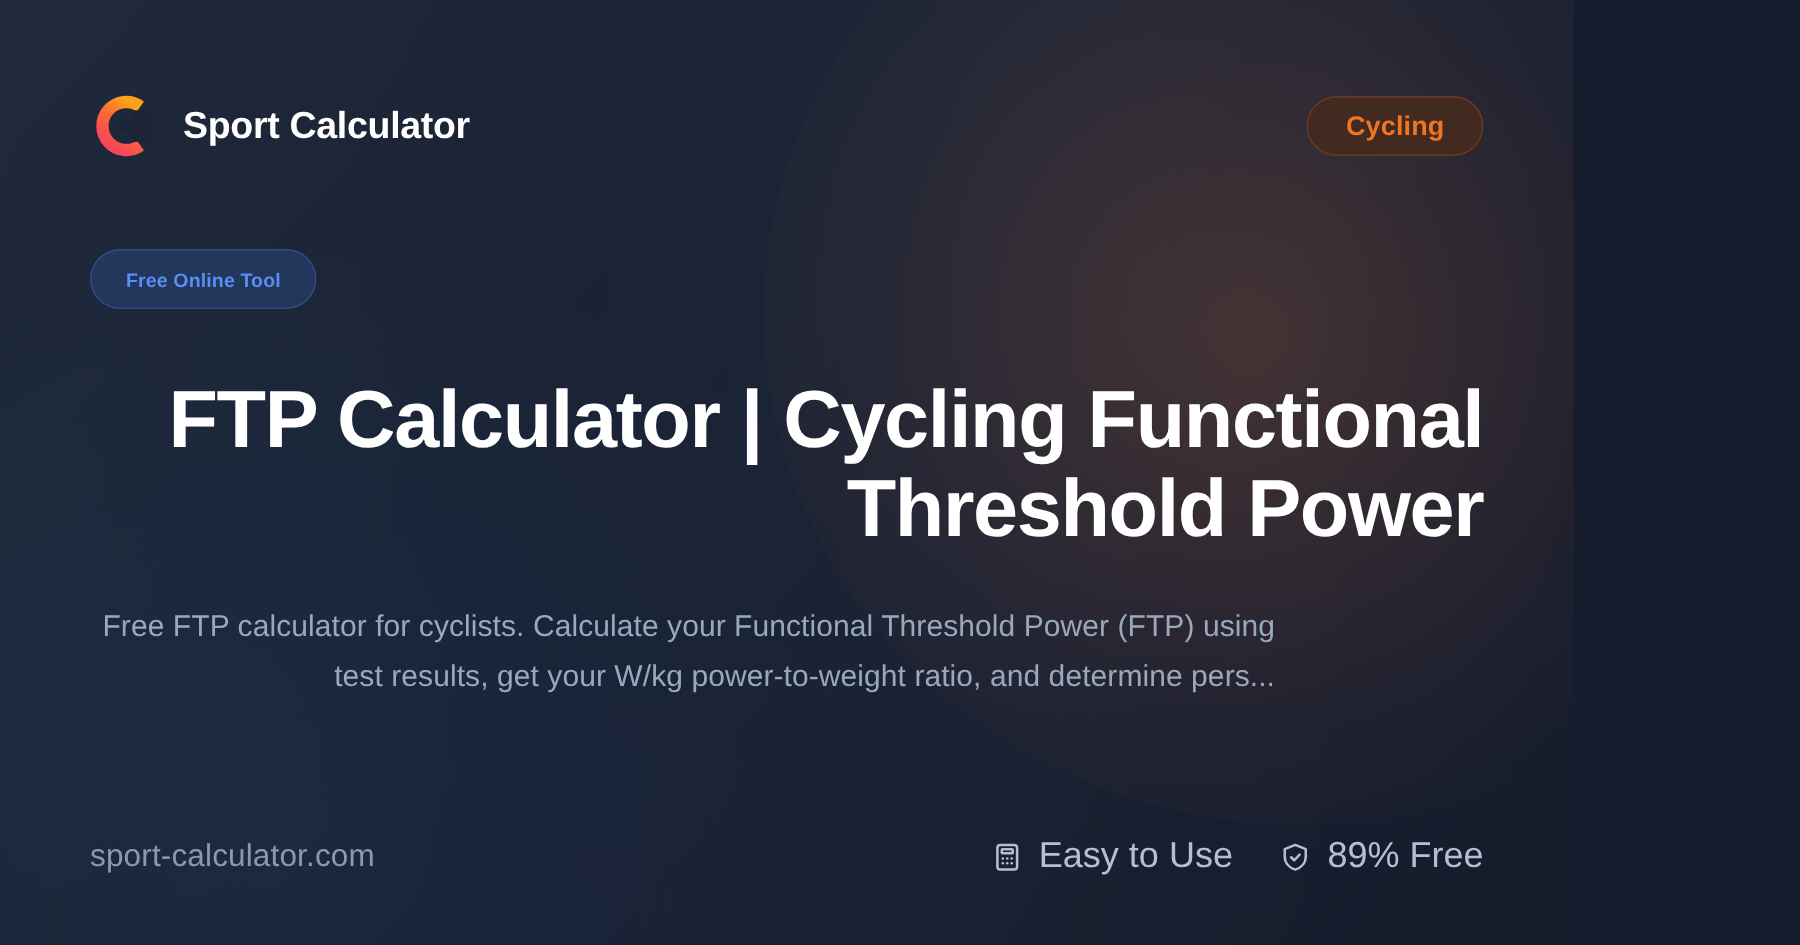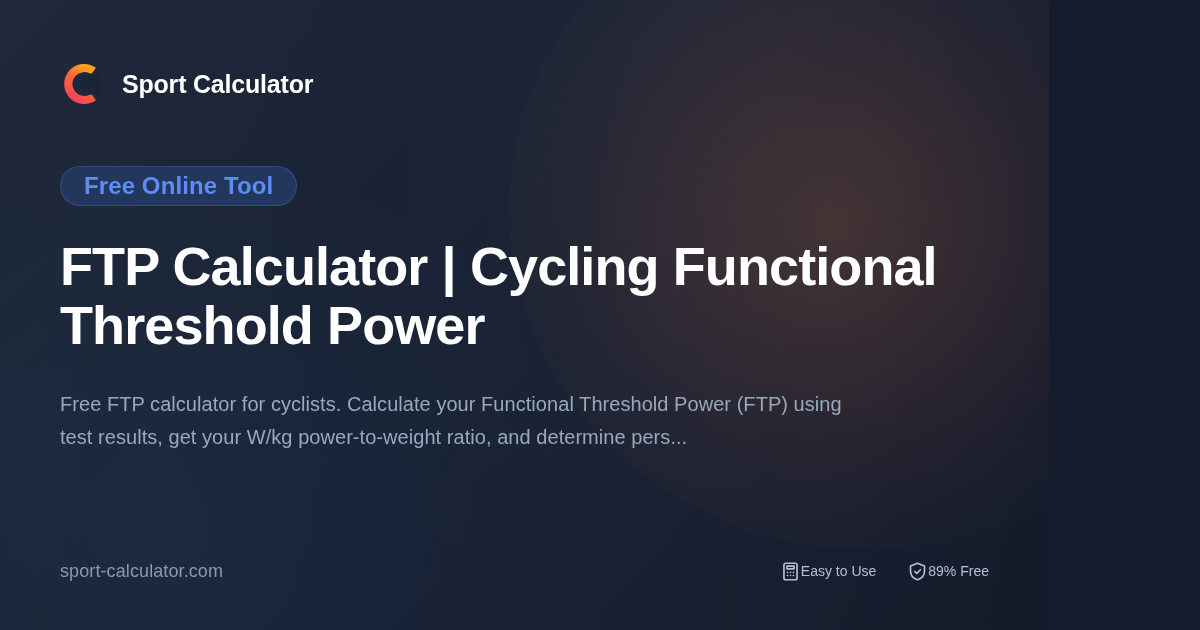--- a/index.html
+++ b/index.html
@@ -16,20 +16,21 @@
   }
 
   
   .og-card {
     position: relative;
     width: 1049px;
     height: 630px;
     overflow: hidden;
     background:
       linear-gradient(135deg, #1d2739 0%, #1a2334 38%, #161e2f 70%, #141b2b 100%);
+    text-align: right;
   }
 
   
   .glow-warm {
     position: absolute;
     top: -130px;
     right: -180px;
     width: 720px;
     height: 680px;
     border-radius: 50%;
@@ -137,28 +138,28 @@
     display: inline-flex;
     align-items: center;
     justify-content: center;
     align-self: flex-start;
     height: 40px;
     padding: 0 23px;
     border-radius: 999px;
     background: #23375c;
     border: 1px solid rgba(94,141,230,0.26);
     color: #5b8df4;
-    font-size: 24px;
+    font-size: 13px;
     font-weight: 700;
     letter-spacing: 0.1px;
     white-space: nowrap;
   }
 
   .headline {
-    margin-top: 31px;
+    margin-top: 45px;
     max-width: 930px;
     font-size: 54px;
     line-height: 1.085;
     font-weight: 700;
     color: #ffffff;
     letter-spacing: -0.9px;
   }
 
   .subline {
     margin-top: 34px;
@@ -172,35 +173,36 @@
 
   
   .footer {
     display: flex;
     align-items: center;
     justify-content: space-between;
     height: 30px;
   }
 
   .site-url {
-    font-size: 18px;
+    font-size: 21px;
     color: #8a99b0;
     letter-spacing: 0.1px;
   }
 
   .features {
     display: flex;
     align-items: center;
     gap: 31px;
   }
 
   .feature {
     display: flex;
     align-items: center;
-    font-size: 14px;
+    gap: 11px;
+    font-size: 24px;
     color: #b4c0d2;
     white-space: nowrap;
   }
 
   .feature svg {
     display: block;
     width: 21px;
     height: 21px;
     flex: 0 0 21px;
   }
@@ -230,20 +232,21 @@
 
           <path d="M33.6 9.0 A16 16 0 1 0 33.6 35.0" fill="none" stroke="url(#cgrad)" stroke-width="8.2" stroke-linecap="butt"></path>
 
           <rect x="20.5" y="18.2" width="21" height="7.6" rx="0.6" fill="#1c2535"></rect>
           <rect x="28.4" y="11.6" width="13.5" height="6.6" fill="#1c2535"></rect>
           <rect x="28.4" y="25.8" width="13.5" height="6.8" fill="#1c2535"></rect>
         </svg>
         <span class="brand-name">Sport Calculator</span>
       </div>
 
+      <span class="sport-badge">Cycling</span>
     </div>
 
     <div class="hero">
       <span class="pill">Free Online Tool</span>
       <h1 class="headline">FTP Calculator | Cycling Functional Threshold Power</h1>
       <p class="subline">Free FTP calculator for cyclists. Calculate your Functional Threshold Power (FTP) using test results, get your W/kg power-to-weight ratio, and determine pers...</p>
     </div>
 
     <div class="footer">
 

